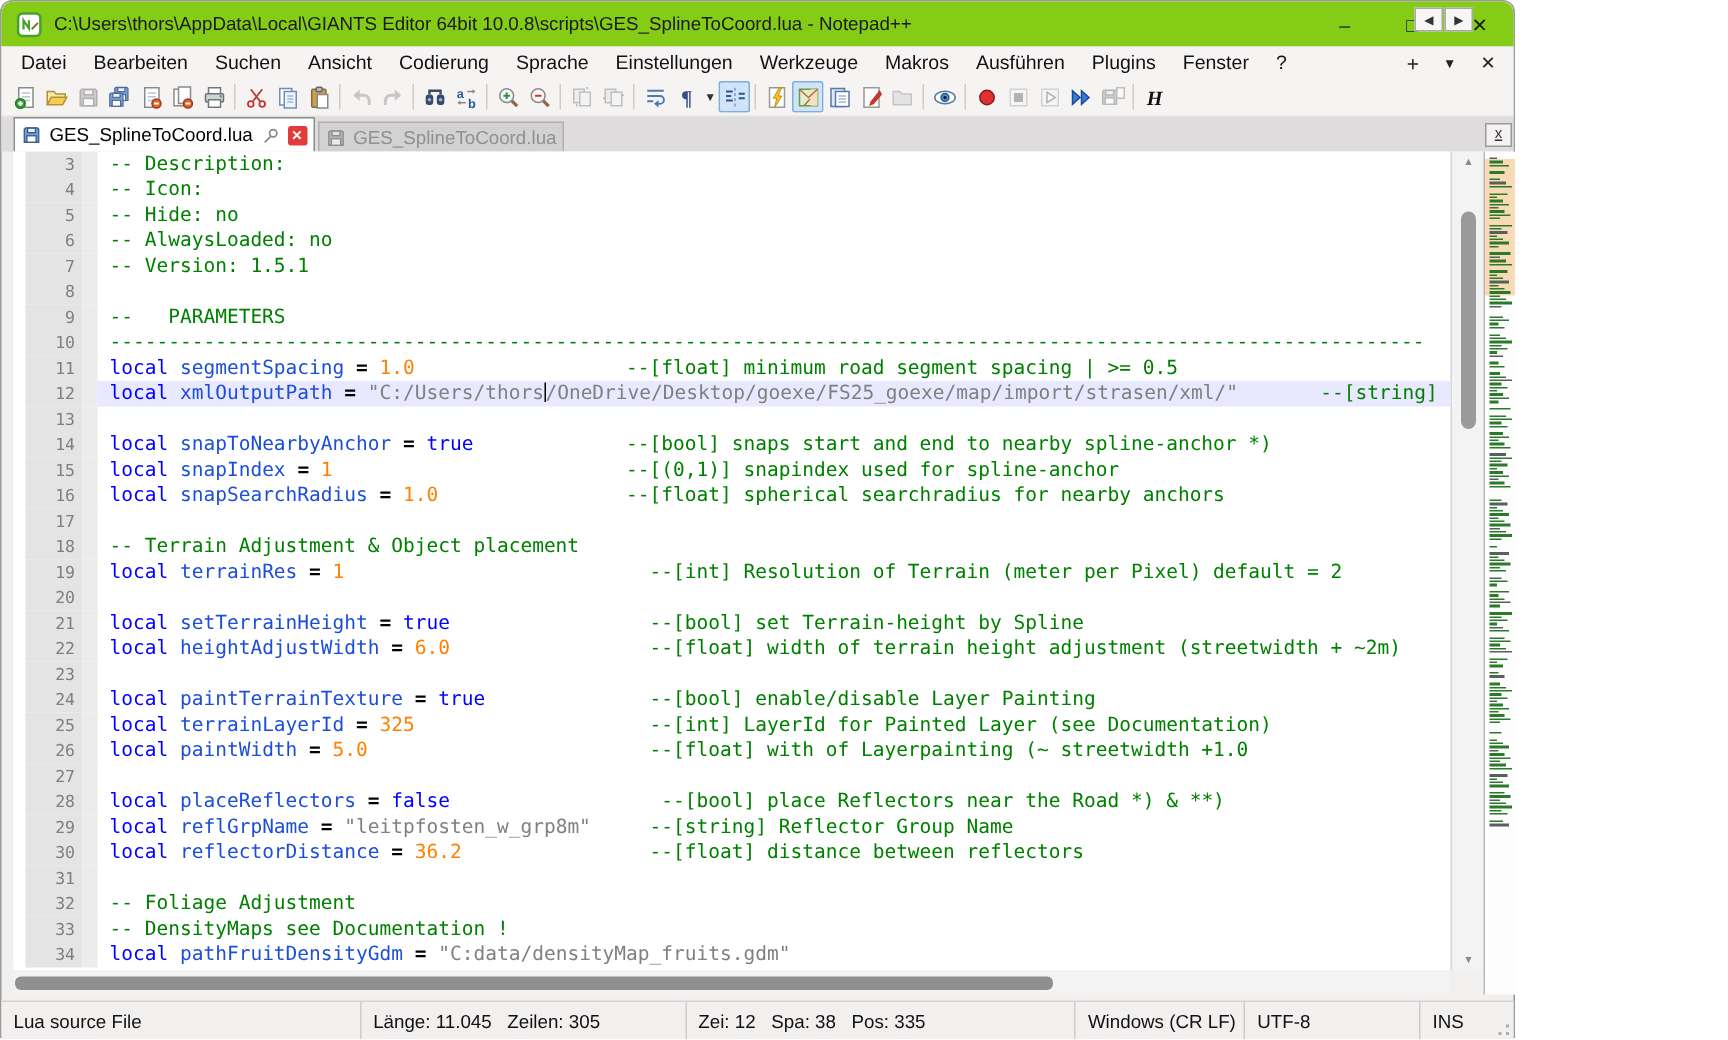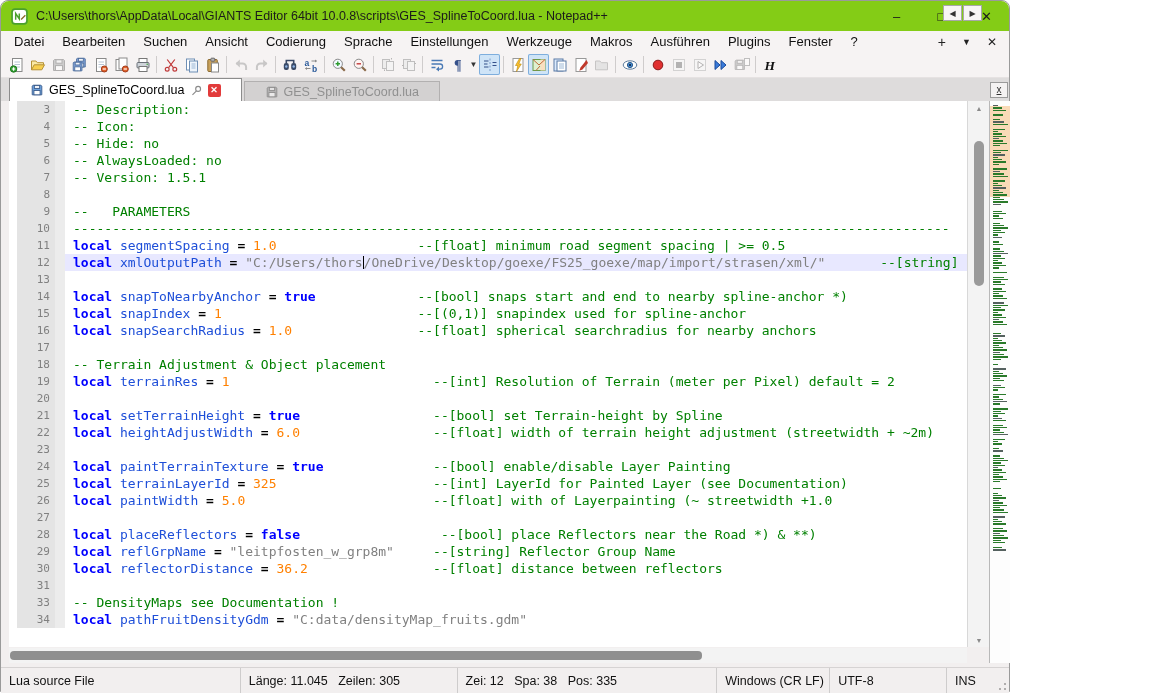--- a/index.html
+++ b/index.html
@@ -30,39 +30,39 @@
   .tbi{width:21px;height:21px;display:flex;align-items:center;justify-content:center;border-radius:2px;flex:0 0 auto;}
   .tbi svg{width:16px;height:16px;}
   .tbi.active{background:#cfe4f7;box-shadow:inset 0 0 0 1px #7eaedd;}
   .tbi.disabled svg{filter:grayscale(1) opacity(.5);}
   .tb-sep{width:1px;height:17px;background:#cfcccc;margin:0 3px;flex:0 0 auto;}
   .tb-drop{width:11px;height:21px;display:flex;align-items:center;justify-content:center;font-size:8px;color:#333;}
 
   
   .tabbar{position:absolute;left:0;top:77px;right:0;height:23px;background:#dedcdc;
           display:flex;align-items:flex-end;padding-left:8px;box-sizing:border-box;}
-  .tab{display:inline-flex;align-items:center;gap:5px;padding:0 20px;font-size:12.5px;white-space:nowrap;box-sizing:border-box;}
+  .tab{display:inline-flex;align-items:center;gap:5px;padding:0 4px;font-size:12.5px;white-space:nowrap;box-sizing:border-box;}
   .tab.active{background:#fff;border:1px solid #8c8c8c;border-bottom:none;height:23px;color:#000;}
   .tab.inactive{background:#d3d1d1;border:1px solid #b2b0b0;border-bottom:none;height:20px;color:#909090;margin-left:2px;}
   .tab.inactive svg{filter:grayscale(1) opacity(.55);}
   .tab-close{width:13px;height:13px;background:#e23b3b;border-radius:2px;color:#fff;font-size:9px;
              font-weight:bold;display:flex;align-items:center;justify-content:center;line-height:1;}
   .tabbar-ctl{position:absolute;top:4px;width:19px;height:16px;background:#f7f5f5;border:1px solid #a8a8a8;
               display:flex;align-items:center;justify-content:center;font-size:8px;color:#333;box-sizing:border-box;}
 
   
   .editor{position:absolute;left:8px;top:100px;width:958px;height:546px;background:#fff;overflow:hidden;}
   .row{display:flex;height:17px;}
   .bm{width:8px;background:#fff;flex:0 0 auto;}
   .ln{width:38px;background:#e4e4e4;color:#808080;font:11px/17px "DejaVu Sans Mono",monospace;
       text-align:right;padding-right:5px;box-sizing:border-box;flex:0 0 auto;}
   .fold{width:10px;background:#ececec;flex:0 0 auto;}
   .code{flex:1;font:13px/17px "DejaVu Sans Mono",monospace;white-space:pre;padding-left:8px;color:#000;overflow:hidden;}
   .row.cur .code{background:#e8e8ff;}
-  .tk-k{color:#0000ff;font-weight:bold;}
+  .tk-k{color:#0000ff;font-weight:normal;}
   .tk-i{color:#1d4ed8;}
   .tk-o{color:#000;font-weight:bold;}
   .tk-n{color:#ff8000;}
   .tk-s{color:#808080;}
   .tk-c{color:#008000;}
   .caret{display:inline-block;width:0;border-left:1.5px solid #000;height:13px;vertical-align:-2px;}
 
   
   .vscroll{position:absolute;left:966px;top:100px;width:22px;height:546px;background:#f3f3f3;
            border-left:1px solid #d8d8d8;box-sizing:border-box;}
@@ -556,20 +556,26 @@
           <span class="bm"></span>
           <span class="ln">30</span>
           <span class="fold"></span>
           <span class="code"><span class="tk-k">local</span> <span class="tk-i">reflectorDistance</span> <span class="tk-o">=</span> <span class="tk-n">36.2</span>                <span class="tk-c">--[float] distance between reflectors</span></span>
         </div>
         <div class="row">
           <span class="bm"></span>
           <span class="ln">31</span>
           <span class="fold"></span>
           <span class="code"></span>
+        </div>
+        <div class="row">
+          <span class="bm"></span>
+          <span class="ln">32</span>
+          <span class="fold"></span>
+          <span class="code"><span class="tk-c">-- Foliage Adjustment</span></span>
         </div>
         <div class="row">
           <span class="bm"></span>
           <span class="ln">33</span>
           <span class="fold"></span>
           <span class="code"><span class="tk-c">-- DensityMaps see Documentation !</span></span>
         </div>
         <div class="row">
           <span class="bm"></span>
           <span class="ln">34</span>

